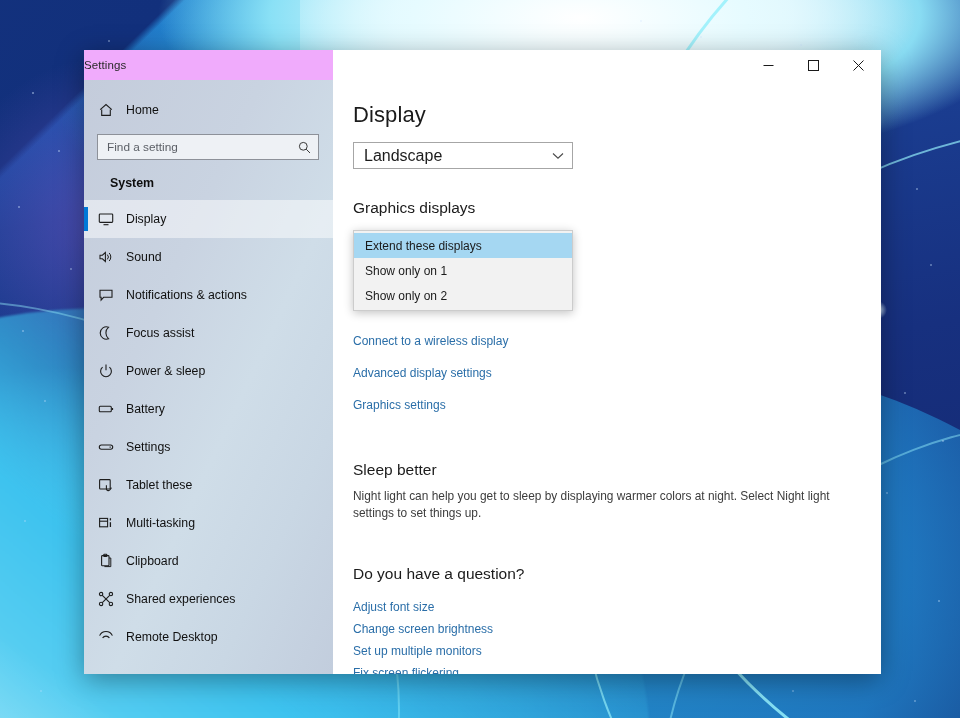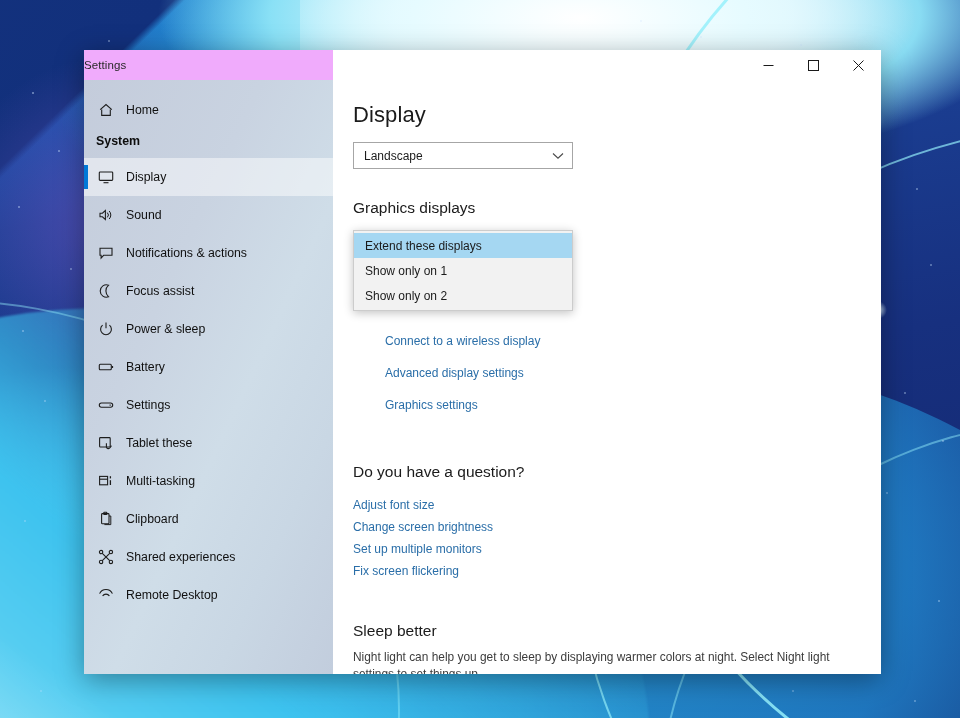--- a/index.html
+++ b/index.html
@@ -166,21 +166,21 @@
   #search-input {
     flex: 1; border: none; outline: none; background: transparent;
     font-family: "Liberation Sans", sans-serif;
     font-size: 11.8px; color: #3c3c3c;
   }
   #search-input::placeholder { color: #5b5f66; opacity: 1; }
   #search-icon { color: #3a3a3a; display: flex; }
 
   #section-title {
     font-size: 12.4px; font-weight: bold; color: #0d0d0d;
-    padding-left: 12px; margin-bottom: 10px;
+    padding-left: 26px; margin-bottom: 10px;
   }
 
   .side-row.selected { background: rgba(255,255,255,.48); }
   .side-row.selected::before {
     content: "";
     position: absolute; left: 0; top: 7px; bottom: 7px;
     width: 3.5px; background: #0078d7;
   }
   .side-row.clipped { overflow: hidden; }
 
@@ -198,21 +198,21 @@
   }
   #orientation-select {
     width: 220px; height: 27px;
     border: 1px solid #a6a6a6;
     background: #ffffff;
     display: flex; align-items: center;
     padding: 0 8px 0 10px;
     cursor: default;
     margin-bottom: 30px;
   }
-  #orientation-value { flex: 1; font-size: 12px; color: #1c1c1c; }
+  #orientation-value { flex: 1; font-size: 16px; color: #1c1c1c; }
   #orientation-chevron { color: #4a4a4a; display: flex; }
 
   .h-sub {
     font-size: 15.5px; font-weight: 400; color: #1b1b1b;
     margin-bottom: 13px;
   }
   .sec { margin-bottom: 0; }
 
   
   #dropdown-anchor { position: relative; height: 0; }
@@ -238,21 +238,21 @@
   .link {
     display: block;
     font-size: 12px; color: #2a6ea8;
     text-decoration: none;
     cursor: default;
     margin-bottom: 0;
   }
 
   #after-dropdown { margin-top: 108px; }
   .link-row { height: 23px; display: flex; align-items: center; }
-  .link-row.spaced { height: 32px; margin-left: 32px; }
+  .link-row.spaced { height: 32px; }
 
   #sleep-sec { margin-top: 40px; }
   #sleep-body {
     font-size: 11.9px; color: #3c3c3c; line-height: 1.45;
     max-width: 478px; margin-top: -4px;
   }
   #question-sec { margin-top: 42px; }
   #question-links .link-row { height: 22px; }
 </style>
 </head>
@@ -344,20 +344,31 @@
           <div class="side-row" id="home-row">
             <span class="side-ico">
               <svg width="16" height="16" viewBox="0 0 16 16">
                 <path d="M2.2 7.6 L8 2.6 L13.8 7.6" fill="none" stroke="#1d1d1d" stroke-width="1.1"></path>
                 <path d="M3.7 7.6 V13.4 H12.3 V7.6" fill="none" stroke="#1d1d1d" stroke-width="1.1"></path>
               </svg>
             </span>
             <span class="side-lbl">Home</span>
           </div>
 
+          <div id="search-wrap">
+            <div id="search-box">
+              <input id="search-input" type="text" placeholder="Find a setting" style="">
+              <span id="search-icon">
+                <svg width="13" height="13" viewBox="0 0 13 13">
+                  <circle cx="5.3" cy="5.3" r="3.9" fill="none" stroke="#3a3a3a" stroke-width="1"></circle>
+                  <line x1="8.2" y1="8.2" x2="12" y2="12" stroke="#3a3a3a" stroke-width="1"></line>
+                </svg>
+              </span>
+            </div>
+          </div>
 
           <div id="section-title">System</div>
 
           <div class="side-row selected">
             <span class="side-ico">
               <svg width="16" height="16" viewBox="0 0 16 16">
                 <rect x="1.3" y="3" width="13.4" height="8.4" rx="0.8" fill="none" stroke="#1d1d1d" stroke-width="1.1"></rect>
                 <line x1="5.5" y1="13.7" x2="10.5" y2="13.7" stroke="#1d1d1d" stroke-width="1.1"></line>
               </svg>
             </span>
@@ -514,40 +525,40 @@
             </div>
             <div class="link-row spaced">
               <a class="link">Advanced display settings</a>
             </div>
             <div class="link-row spaced">
               <a class="link">Graphics settings</a>
             </div>
           </div>
         </div>
 
+        <div id="sleep-sec" class="sec">
+          <div class="h-sub">Sleep better</div>
+          <div id="sleep-body">Night light can help you get to sleep by displaying warmer colors at night. Select Night light settings to set things up.</div>
+        </div>
+
         <div id="question-sec" class="sec">
           <div class="h-sub">Do you have a question?</div>
           <div id="question-links">
             <div class="link-row">
               <a class="link">Adjust font size</a>
             </div>
             <div class="link-row">
               <a class="link">Change screen brightness</a>
             </div>
             <div class="link-row">
               <a class="link">Set up multiple monitors</a>
             </div>
             <div class="link-row">
               <a class="link">Fix screen flickering</a>
             </div>
 
           </div>
         </div>
 
-        <div id="sleep-sec" class="sec">
-          <div class="h-sub">Sleep better</div>
-          <div id="sleep-body">Night light can help you get to sleep by displaying warmer colors at night. Select Night light settings to set things up.</div>
-        </div>
-
       </div>
     </div>
   </div>
 </div>
 
 </body></html>

